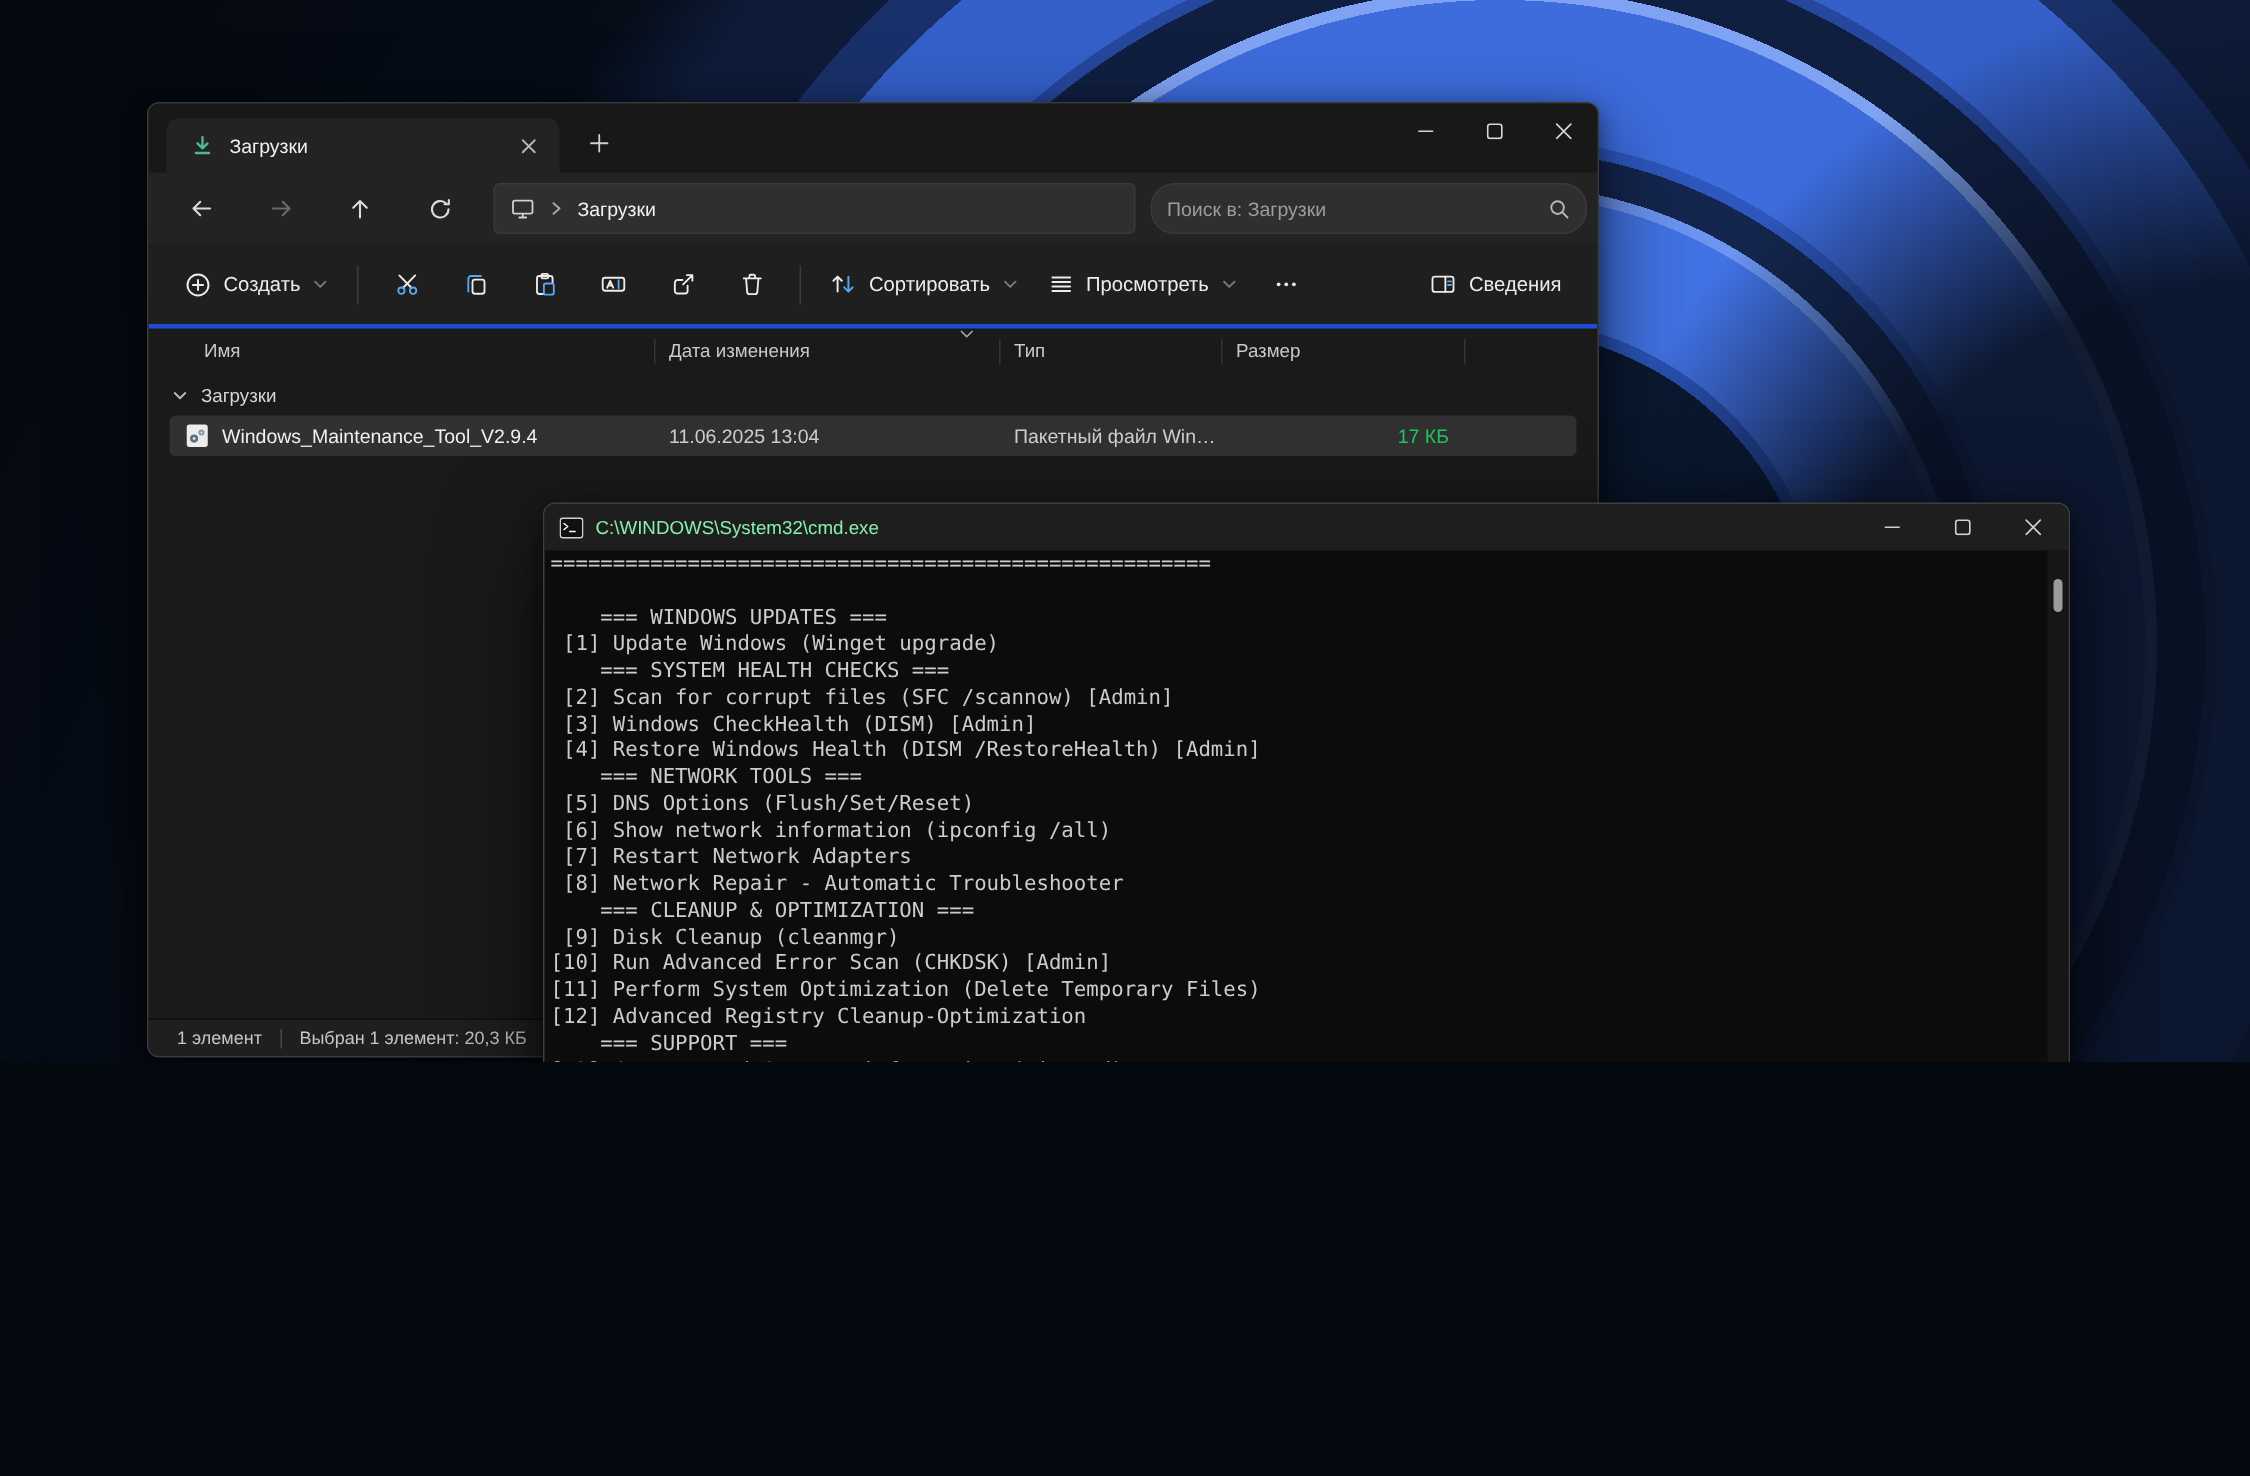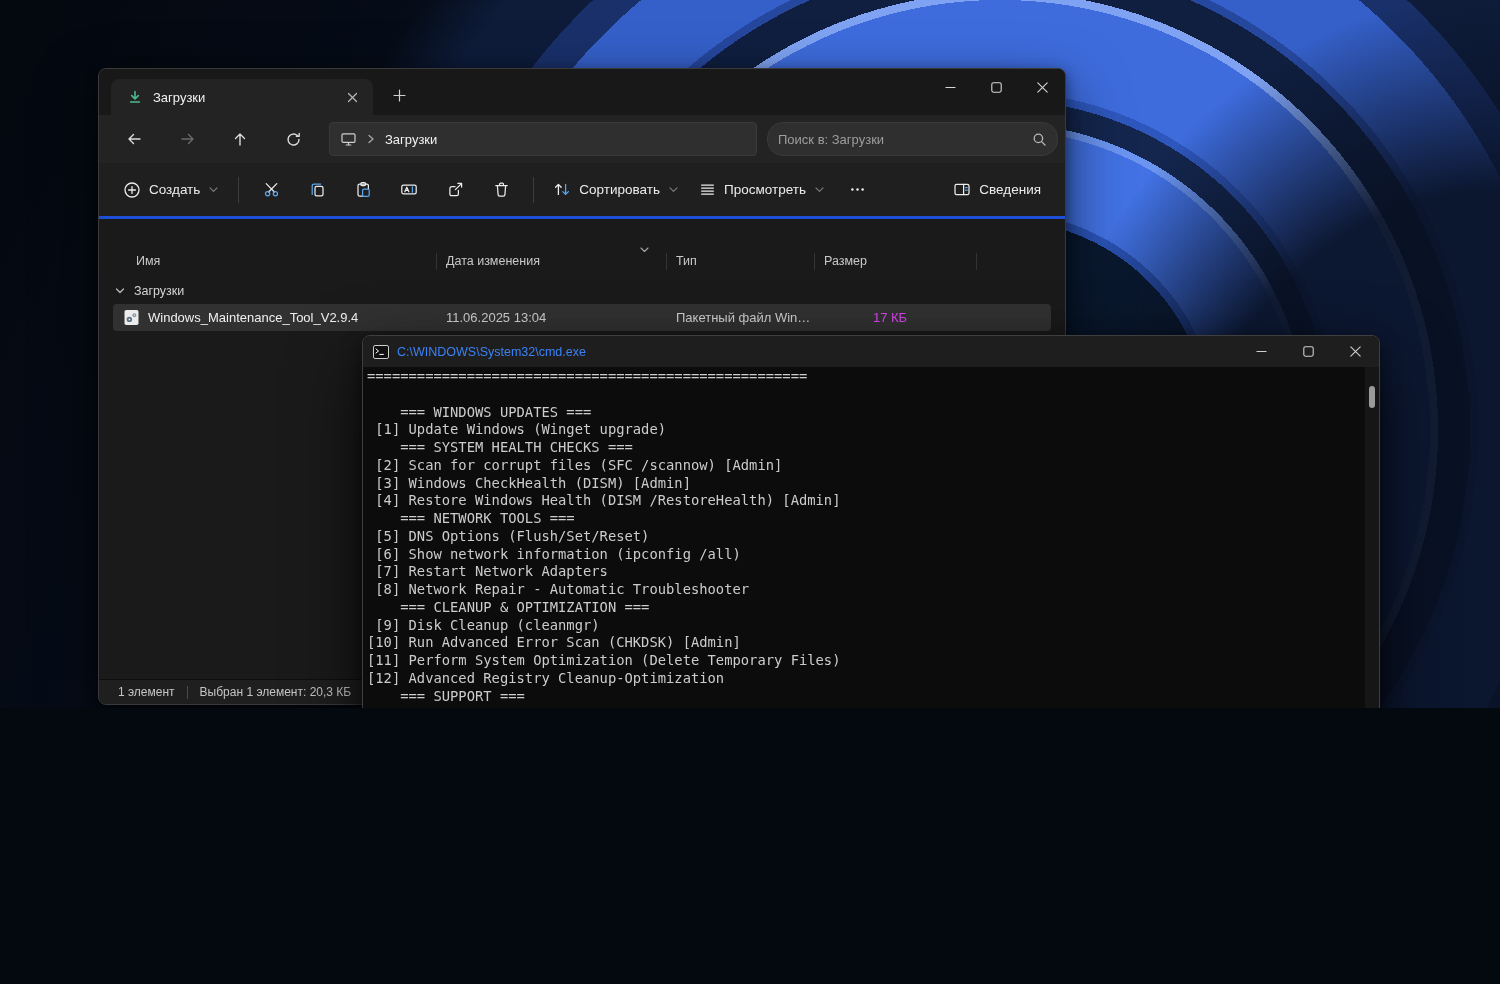--- a/index.html
+++ b/index.html
@@ -49,45 +49,45 @@
 
   .toolbar { height:56px; background:#1f1f1f; border-bottom:3px solid #1d4ed8;
     display:flex; align-items:center; padding:0 14px; }
   .tb-btn { display:flex; align-items:center; gap:8px; padding:7px 10px; border-radius:4px; font-size:13.5px; color:#ececec; }
   .tb-icon-btn { width:40px; height:38px; display:flex; align-items:center; justify-content:center; border-radius:4px; margin:0 3px; }
   .tb-divider { width:1px; height:26px; background:#3d3d3d; margin:0 9px; }
   .tb-spacer { flex:1; }
   .chev { opacity:.75; }
 
   .listhead { position:relative; height:30px; display:grid; grid-template-columns:323px 230px 148px 162px auto;
-    padding-left:14px; align-items:center; font-size:12.5px; color:#c9c9c9;margin-top:27px; }
+    padding-left:14px; align-items:center; font-size:12.5px; color:#c9c9c9; }
   .listhead .h-name { padding-left:23px; }
   .listhead .h-pad { padding-left:10px; }
   .h-sep { position:absolute; top:7px; width:1px; height:17px; background:#343434; }
   .h-sortmark { position:absolute; top:0px; left:540px; }
 
   .grouprow { display:flex; align-items:center; gap:8px; padding:8px 0 6px 15px; font-size:12.5px; color:#d5d5d5; }
 
   .filerow { margin:0 14px; height:27px; background:#313131; border-radius:4px;
     display:grid; grid-template-columns:323px 230px 148px 162px; align-items:center; font-size:13px; }
   .cell-name { display:flex; align-items:center; gap:8px; padding-left:10px; color:#f0f0f0; }
   .cell-dim { color:#cfcfcf; padding-left:10px; }
-  .cell-size { color:#d946ef; text-align:center; padding-right:10px; }
+  .cell-size { color:#22c55e; text-align:right; padding-right:10px; }
 
   .statusbar { position:absolute; left:0; right:0; bottom:0; height:25px; background:#1f1f1f;
     border-top:1px solid #0e0e0e; display:flex; align-items:center; padding-left:19px; gap:12px;
     font-size:12px; color:#c5c5c5; }
   .status-div { width:1px; height:13px; background:#4a4a4a; }
 
   
   .console { position:absolute; left:362px; top:335px; width:1018px; height:565px;
     background:#0c0c0c; border-radius:8px; overflow:hidden; border:1px solid #3f3f3f;
     box-shadow:0 28px 70px rgba(0,0,0,.65), 0 6px 18px rgba(0,0,0,.5); }
   .console-titlebar { height:31px; background:#1e1e1e; display:flex; align-items:center; padding-left:10px; gap:8px; }
-  .console-title { font-size:12.5px; color:#3b82f6; flex:1; }
+  .console-title { font-size:12.5px; color:#86efac; flex:1; }
   .console-controls { display:flex; height:31px; }
   .console-controls .win-btn { height:31px; width:47px; }
   .console-body { position:relative; height:533px; }
   .console-pre { font-family:"DejaVu Sans Mono", monospace; font-size:13.8px; line-height:17.77px;
     color:#cccccc; white-space:pre; padding:1px 0 0 4px; }
   .console-scroll { position:absolute; top:0; right:0; width:14px; height:533px; background:#161616; }
   .console-thumb { position:absolute; top:19px; left:4px; width:6px; height:22px; background:#9a9a9a; border-radius:3px; }
 
   svg { display:block; }
 </style>

